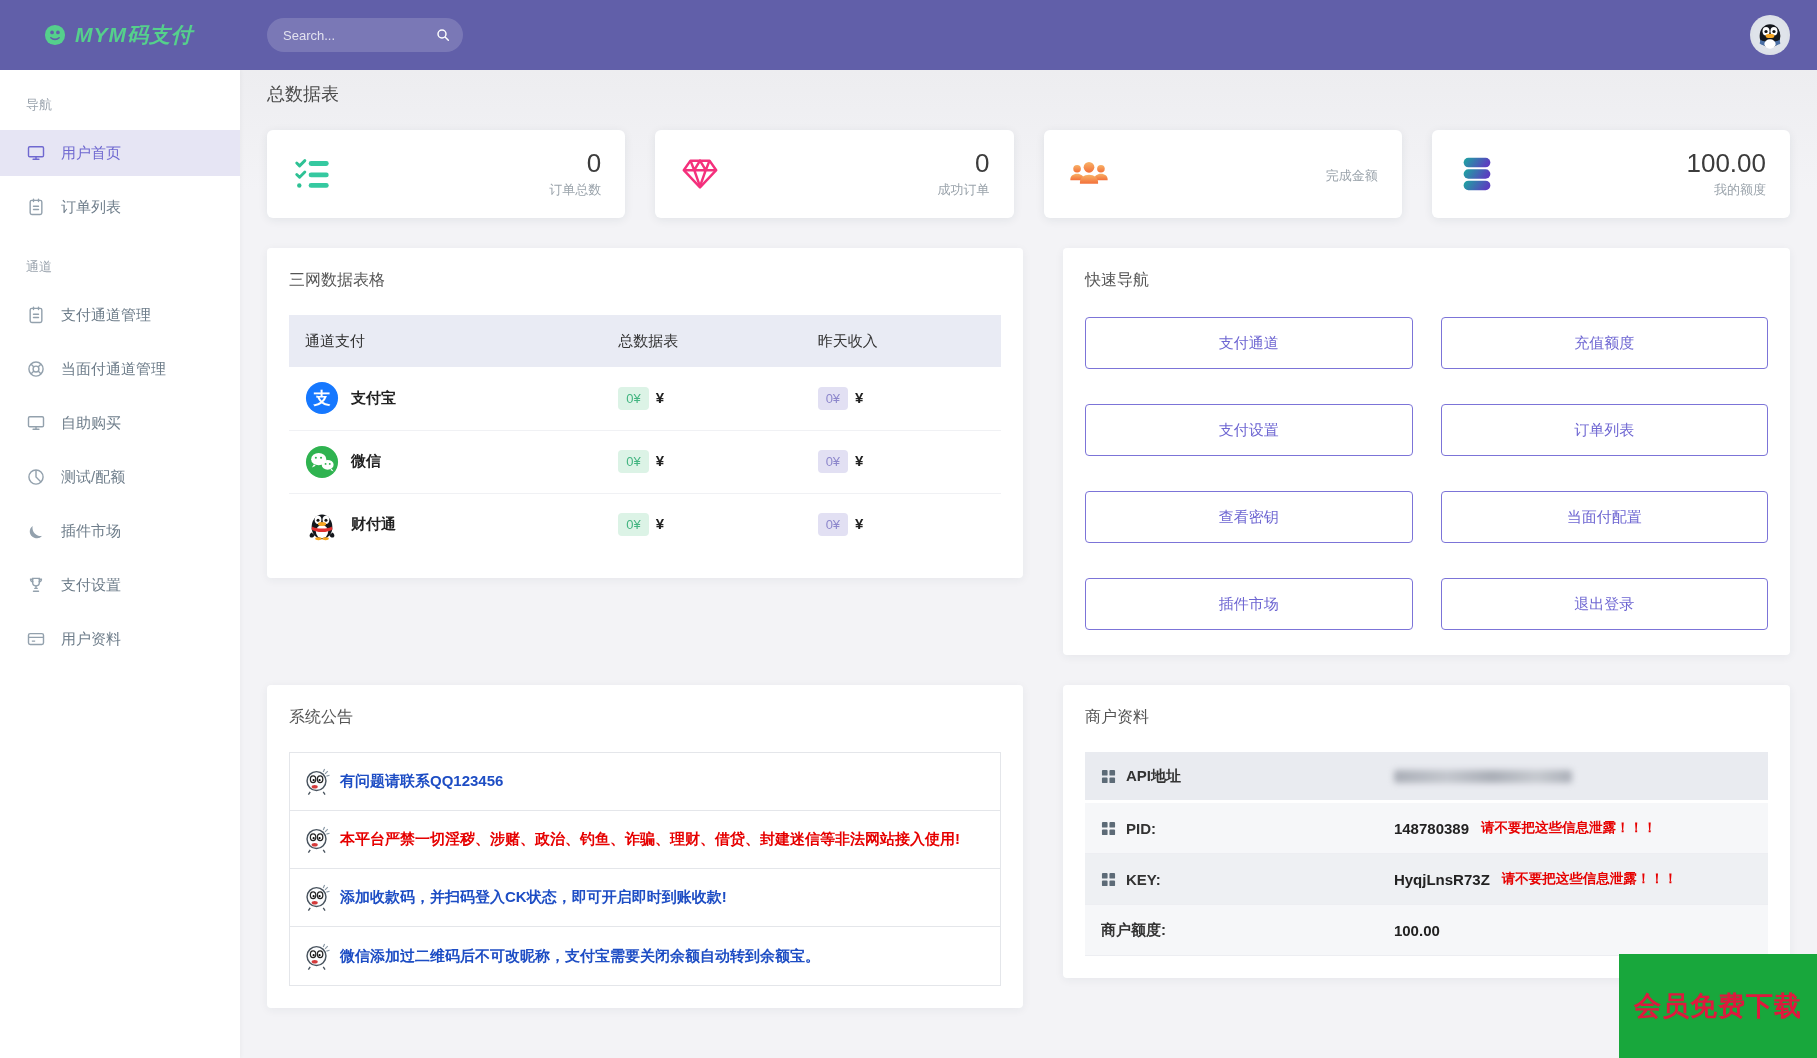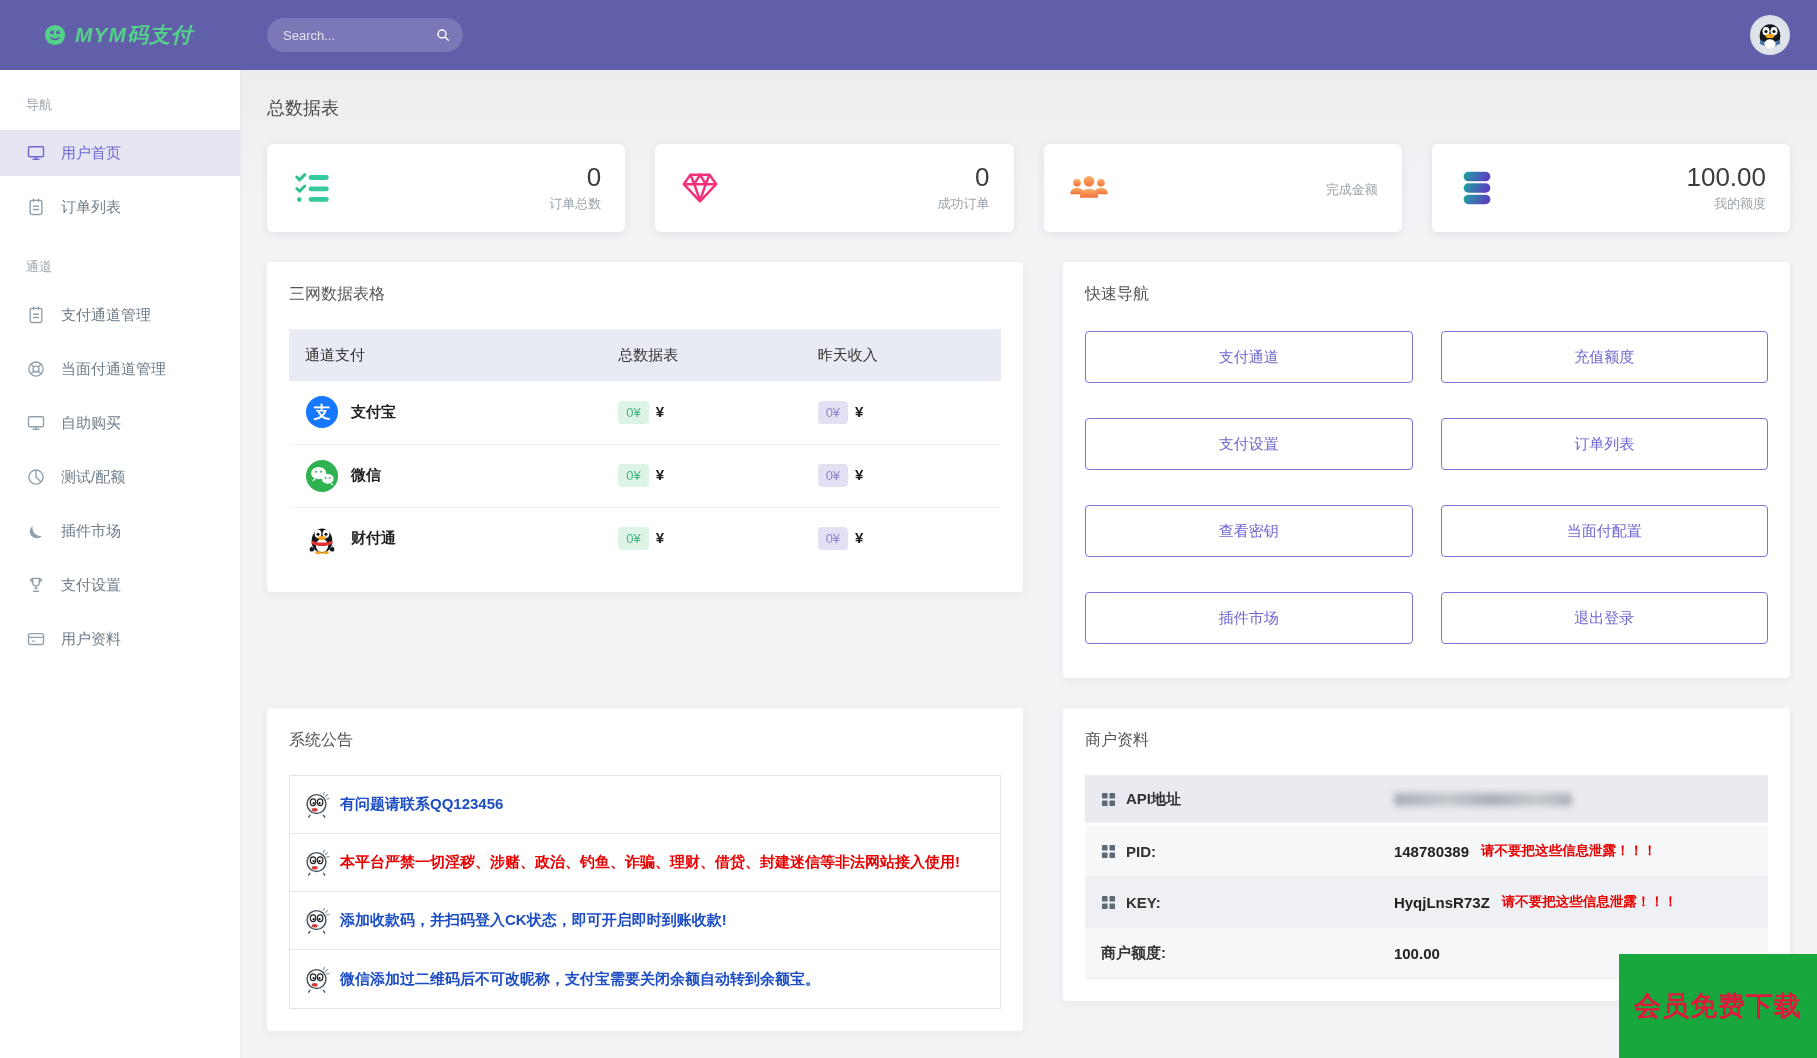--- a/index.html
+++ b/index.html
@@ -18,21 +18,21 @@
 
   
   .sidebar { position:absolute; top:70px; left:0; bottom:0; width:240px; background:#ffffff; box-shadow:1px 0 4px rgba(0,0,0,0.04); z-index:20; padding-top:6px; }
   .side-section { padding:20px 26px 8px; color:#9aa3ad; font-size:13px; }
   .side-item { height:46px; margin:8px 0; display:flex; align-items:center; gap:15px; padding-left:26px; color:#6e7d8a; font-size:15px; cursor:pointer; }
   .side-item .si { display:flex; color:#93a1ad; }
   .side-item.active { background:#e6e5f4; color:#6f68d0; }
   .side-item.active .si { color:#6f68d0; }
 
   
-  .main { position:absolute; top:70px; left:240px; right:0; bottom:0; padding:26px 27px 0; overflow:hidden; background:linear-gradient(#ededf0, #f3f3f6 120px); }
+  .main { position:absolute; top:70px; left:240px; right:0; bottom:0; padding:12px 27px 0; overflow:hidden; background:linear-gradient(#ededf0, #f3f3f6 120px); }
   .page-title { font-size:18px; font-weight:normal; color:#4a4a4a; margin-bottom:24px; }
 
   .cards { display:grid; grid-template-columns:repeat(4,1fr); gap:30px; }
   .card { background:#fff; border-radius:6px; height:88px; box-shadow:0 2px 10px rgba(31,45,61,0.08); display:flex; align-items:center; padding:0 24px; }
   .card .meta { margin-left:auto; text-align:right; }
   .card .value { font-size:26px; color:#3c3c3c; line-height:1.1; }
   .card .label { font-size:13px; color:#9aa3ab; margin-top:3px; }
 
   .quote { margin-top:34px; height:46px; border:1px solid #6c63cf; border-radius:23px; display:flex; align-items:center; padding:0 26px; color:#6c5fd0; font-weight:bold; font-size:15px; }
 
@@ -48,21 +48,21 @@
   .net-table td { height:63px; border-bottom:1px solid #f0f1f4; padding-left:16px; }
   .net-table tr:last-child td { border-bottom:none; }
   .chan { display:flex; align-items:center; gap:12px; font-weight:bold; font-size:15px; color:#222; }
   .badge { display:inline-block; padding:4px 8px; border-radius:4px; font-size:13px; }
   .badge.green { background:#dcf3e6; color:#43b581; }
   .badge.purple { background:#e2e0f3; color:#8d87cc; }
   .yen { font-weight:bold; color:#222; font-size:15px; margin-left:7px; }
   .col-chan { width:44%; } .col-val { width:28%; }
 
   
-  .qnav-grid { display:grid; grid-template-columns:1fr 1fr; column-gap:28px; row-gap:35px; margin-top:26px; margin-bottom:12px; }
+  .qnav-grid { display:grid; grid-template-columns:1fr 1fr; column-gap:28px; row-gap:35px; margin-top:26px; margin-bottom:3px; }
   .qnav-btn { height:52px; background:#fff; border:1px solid #7c74d8; border-radius:4px; color:#6e66d2; font-size:15px; cursor:pointer; font-family:inherit; }
 
   
   .notice-box { margin-top:24px; border:1px solid #e4e6ea; }
   .notice-row { display:flex; align-items:center; gap:10px; height:58px; padding:0 13px; border-bottom:1px solid #e4e6ea; cursor:pointer; }
   .notice-row:last-child { border-bottom:none; }
   .notice-text { font-weight:bold; font-size:15px; }
   .notice-text.blue { color:#1d4dc4; }
   .notice-text.red { color:#e60000; }
 

